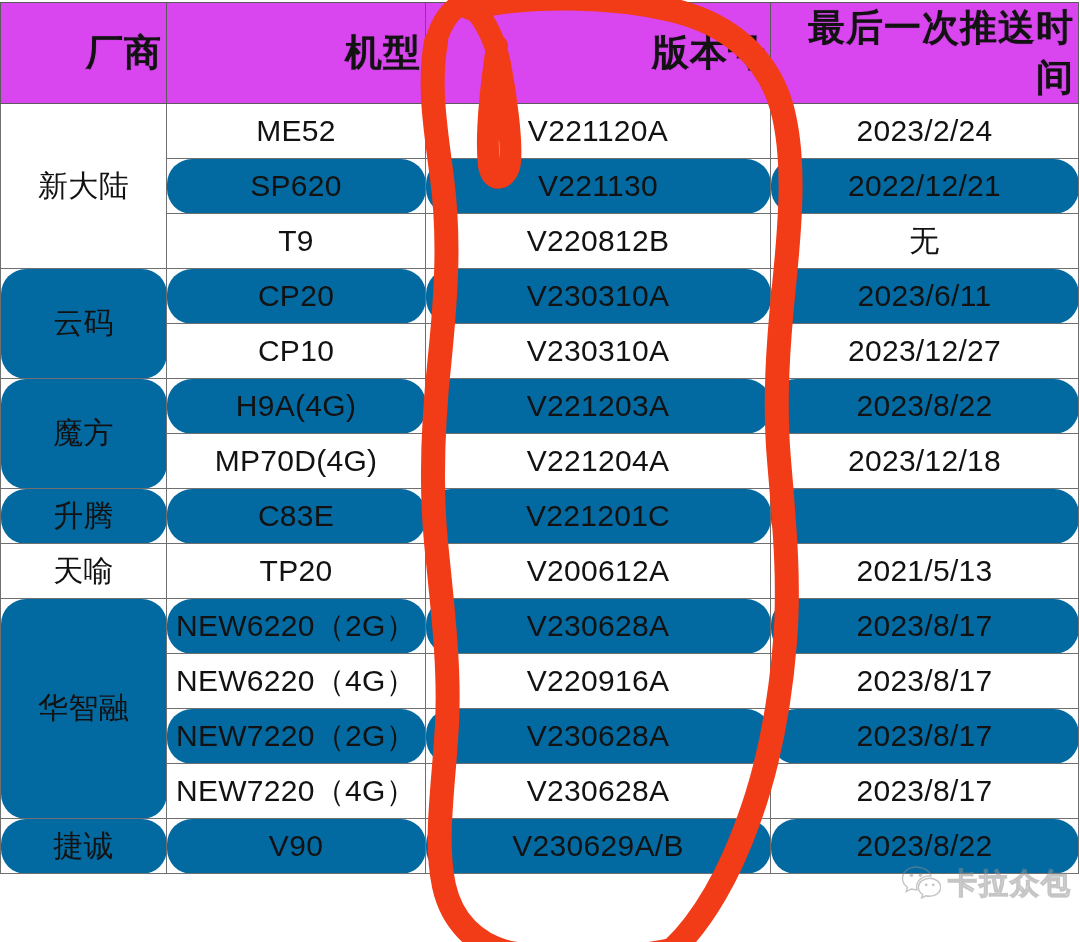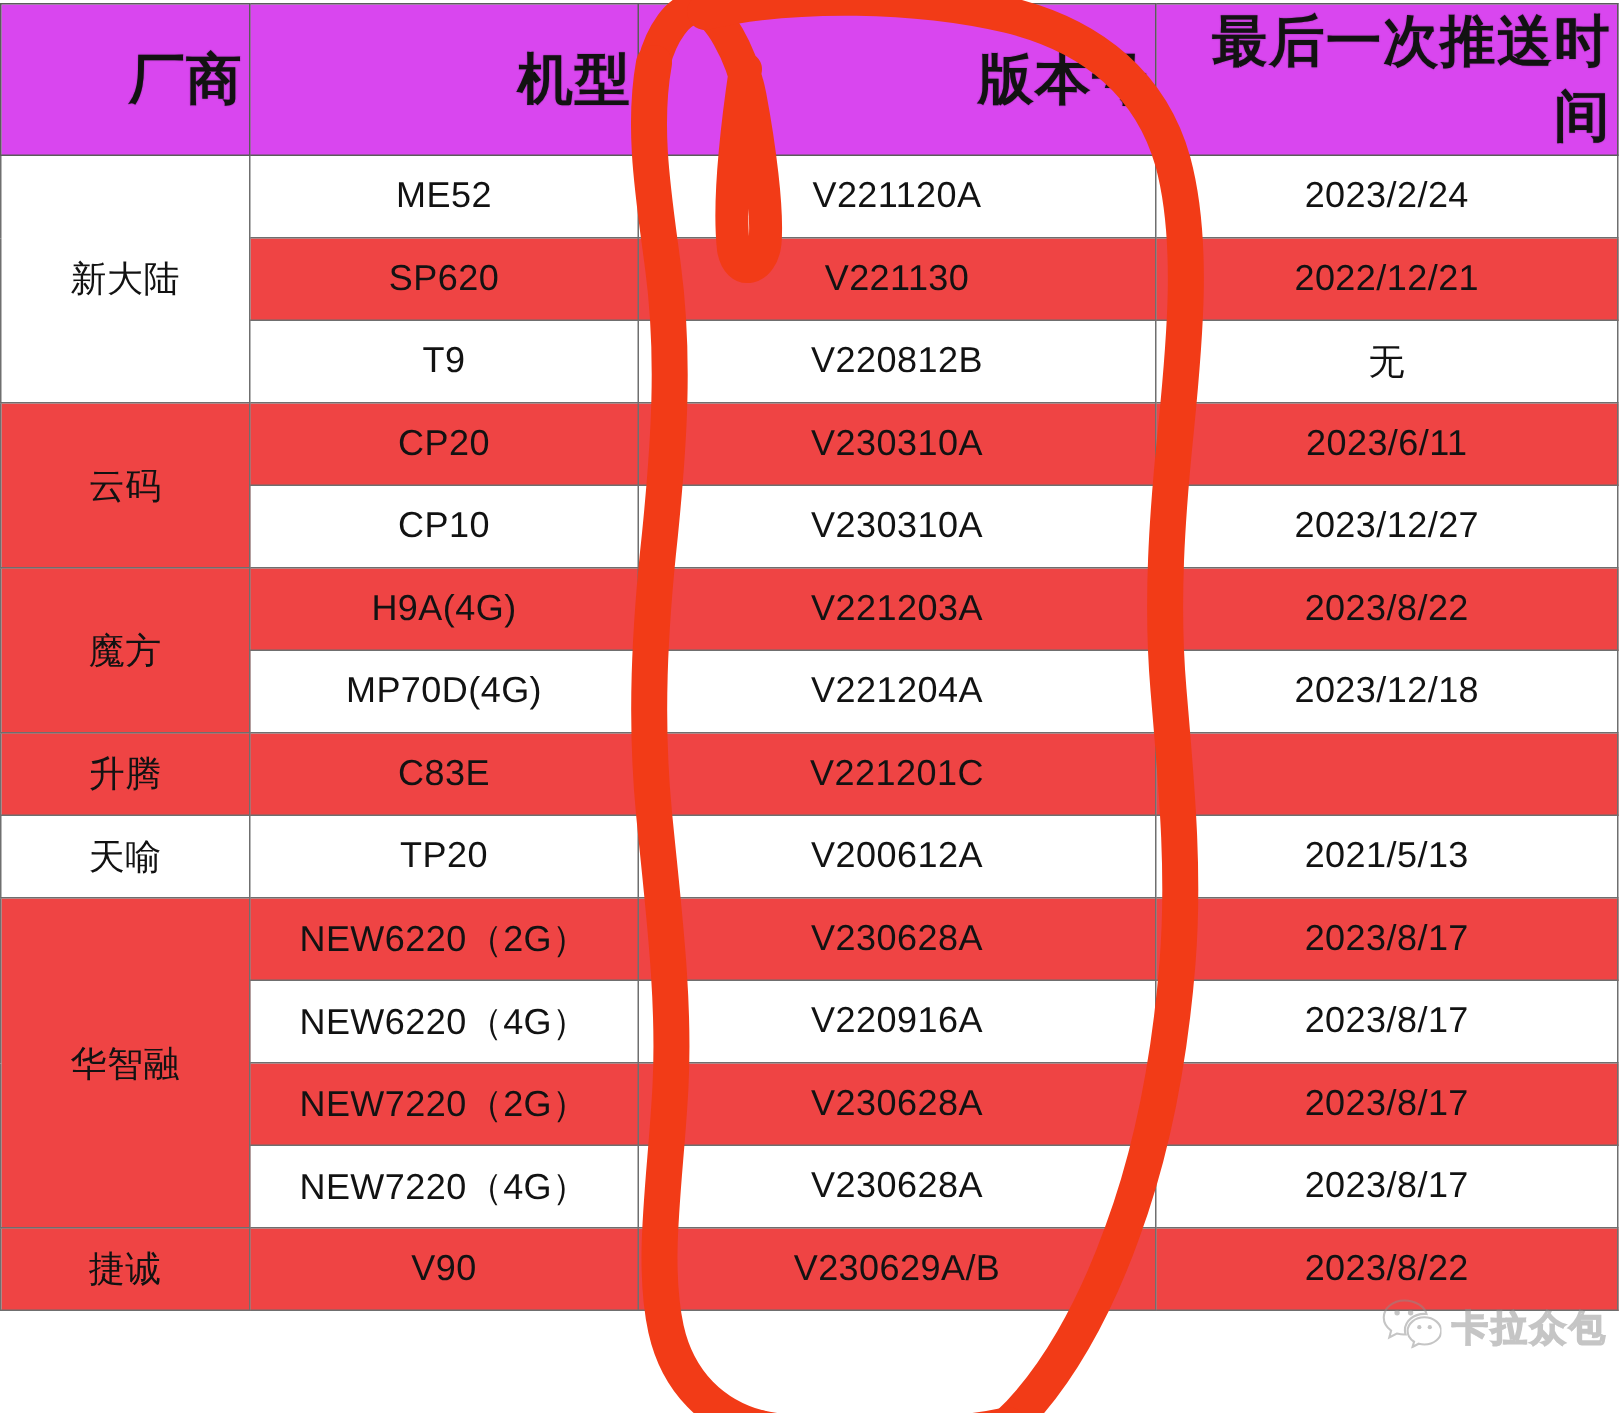--- a/index.html
+++ b/index.html
@@ -56,33 +56,33 @@
     font-size: 37px;
     font-weight: bold;
     letter-spacing: 1px;
     border-color: #5b5b5b;
     text-shadow: 0 0 1px rgba(0,0,0,0.45);
     text-align: right;
   }
 
   table.grid tbody td {
     height: 54px;
-    font-size: 24px;
+    font-size: 30px;
     font-weight: normal;
     letter-spacing: 0.3px;
     margin-top: 20px;
   }
 
   td.vendor {
     font-size: 32px;
     letter-spacing: 3px;
     font-family: Liberation Serif, serif;
   }
 
-  tbody tr.alt td { background: #ef4444; }
+  tbody tr.alt td { background: #0369a1; border-radius: 25px; }
   tbody tr.plain td { background: #ffffff; }
 
   td.tall { height: 150px; }
 
   
   #annotation {
     position: absolute;
     left: 0;
     top: 0;
     width: 1080px;
@@ -95,21 +95,21 @@
     position: absolute;
     right: 8px;
     bottom: 38px;
     display: flex;
     align-items: center;
     gap: 7px;
     opacity: 0.5;
     pointer-events: none;
   }
   #watermark .wm-text {
-    font-size: 24px;
+    font-size: 29px;
     font-weight: bold;
     color: #ffffff;
     letter-spacing: 2px;
     -webkit-text-stroke: 1px #8d8d8d;
     text-shadow: 0 1px 0 rgba(120,120,120,0.55);
   }
 </style>
 </head>
 <body>
 

